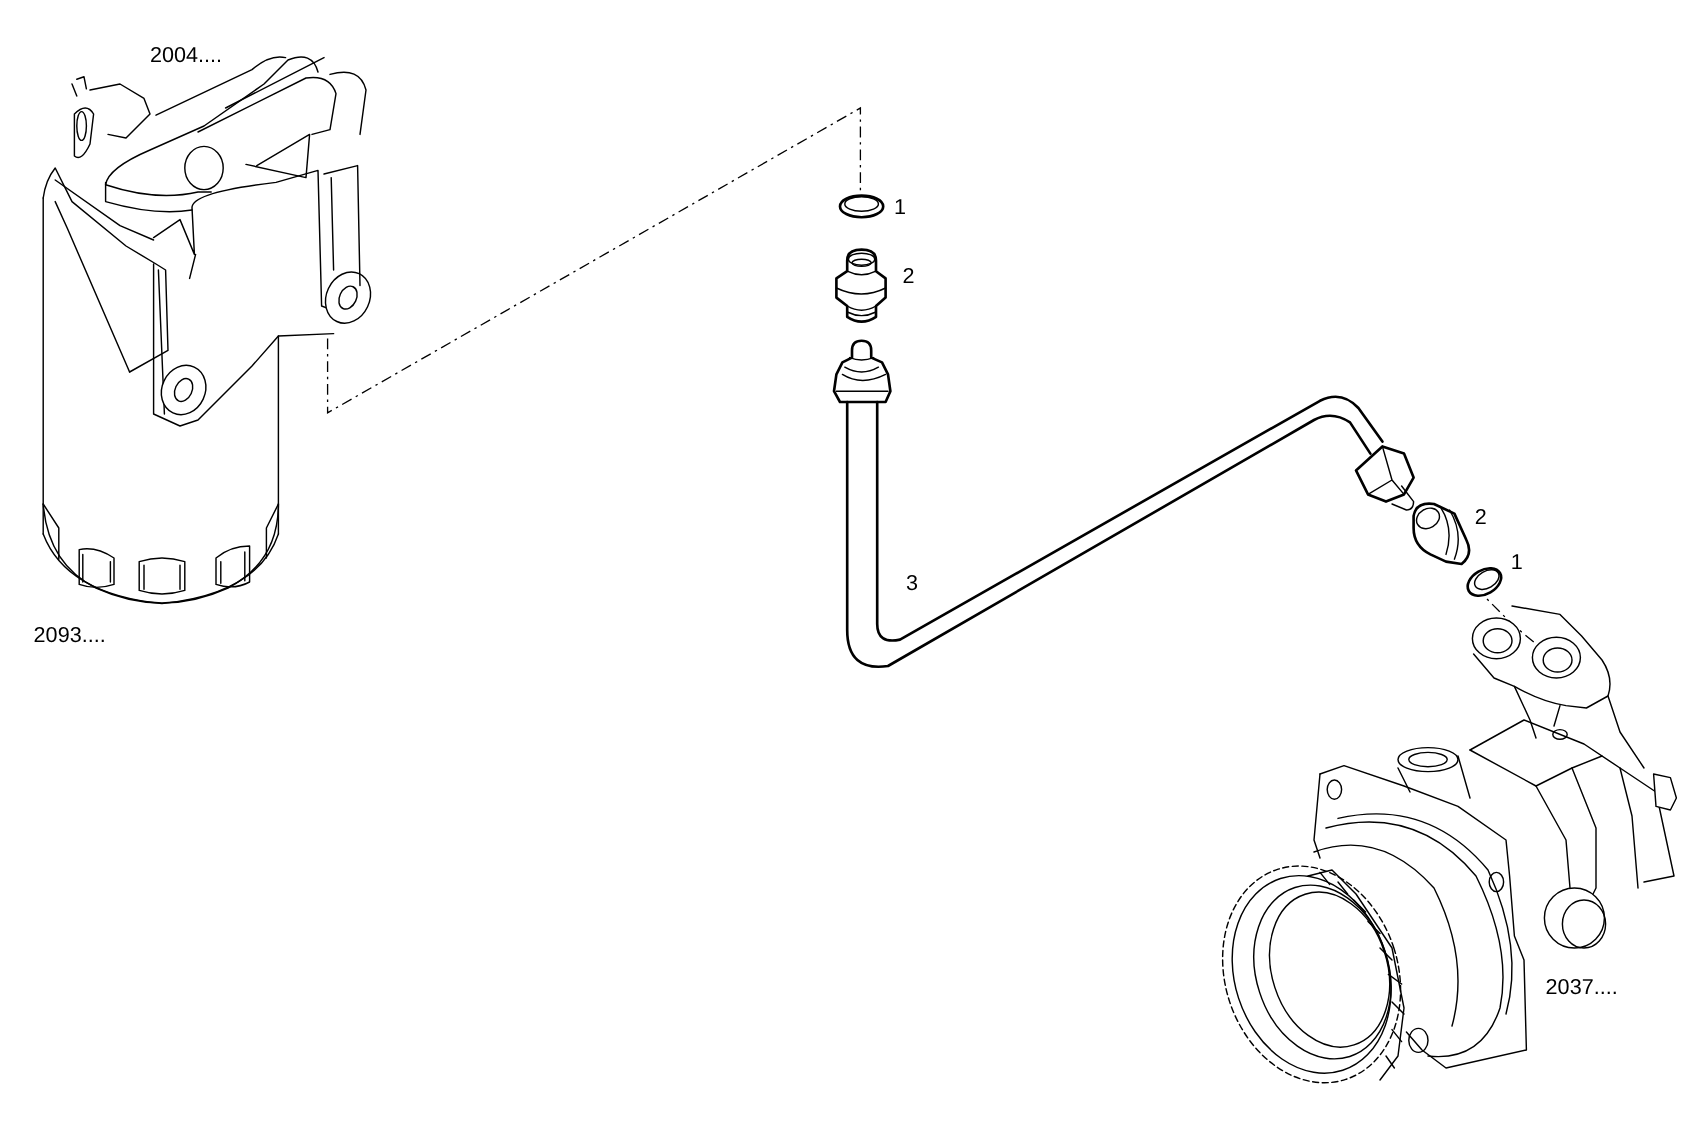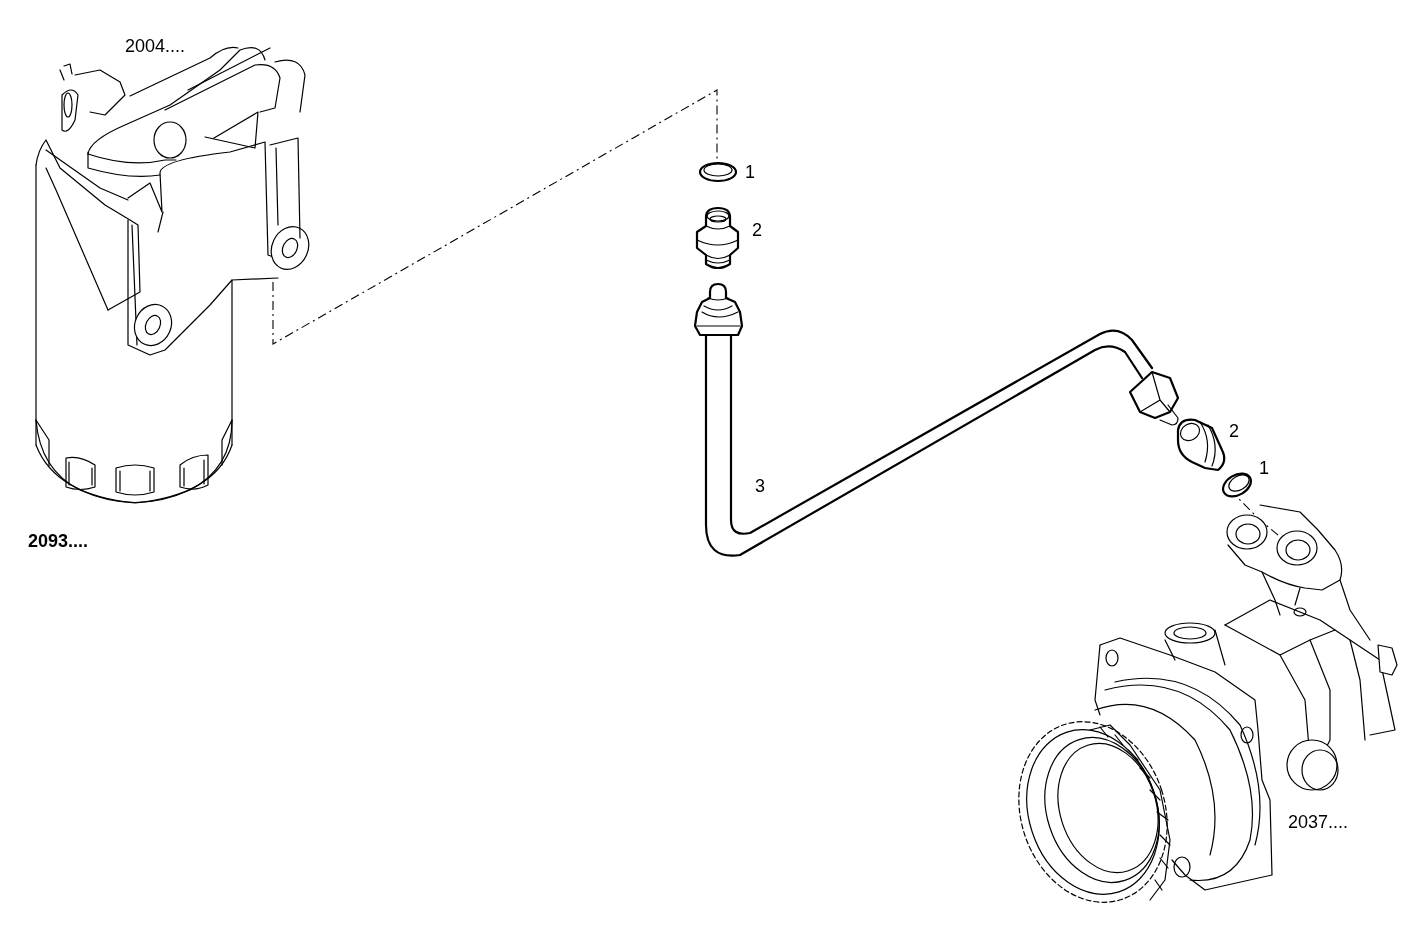--- a/index.html
+++ b/index.html
@@ -146,20 +146,20 @@
       <ellipse class="ln" cx="1093" cy="812" rx="64" ry="84" transform="rotate(-18 1093 812)"></ellipse>
       <ellipse class="ln" cx="1102" cy="810" rx="55" ry="74" transform="rotate(-18 1102 810)"></ellipse>
       <ellipse class="ln" cx="1108" cy="808" rx="48" ry="66" transform="rotate(-18 1108 808)"></ellipse>
       <path class="ln" d="M1090,730 L1110,725 L1130,745 L1160,790 L1170,840 L1165,880 L1150,900"></path>
       <path class="ln" d="M1100,727 L1108,737 M1115,735 L1123,745 M1128,750 L1138,760 M1140,768 L1150,778 M1150,790 L1160,800 M1157,812 L1168,820 M1160,835 L1170,845 M1160,858 L1168,868 M1155,880 L1162,890"></path>
     </g>
   </g>
 </svg>
 
 <div class="lbl" style="left:125px; top:37px;text-align:right;">2004....</div>
-<div class="lbl" style="left:28px;  top:532px;font-weight:bold;">2093....</div>
+<div class="lbl" style="left:28px;  top:520px;">2093....</div>
 <div class="lbl" style="left:1288px; top:813px;">2037....</div>
 
 <div class="lbl" style="left:745px; top:163px;">1</div>
 <div class="lbl" style="left:752px; top:221px;">2</div>
 <div class="lbl" style="left:755px; top:477px;">3</div>
 <div class="lbl" style="left:1229px; top:422px;">2</div>
 <div class="lbl" style="left:1259px; top:459px;">1</div>
 
 </body></html>

